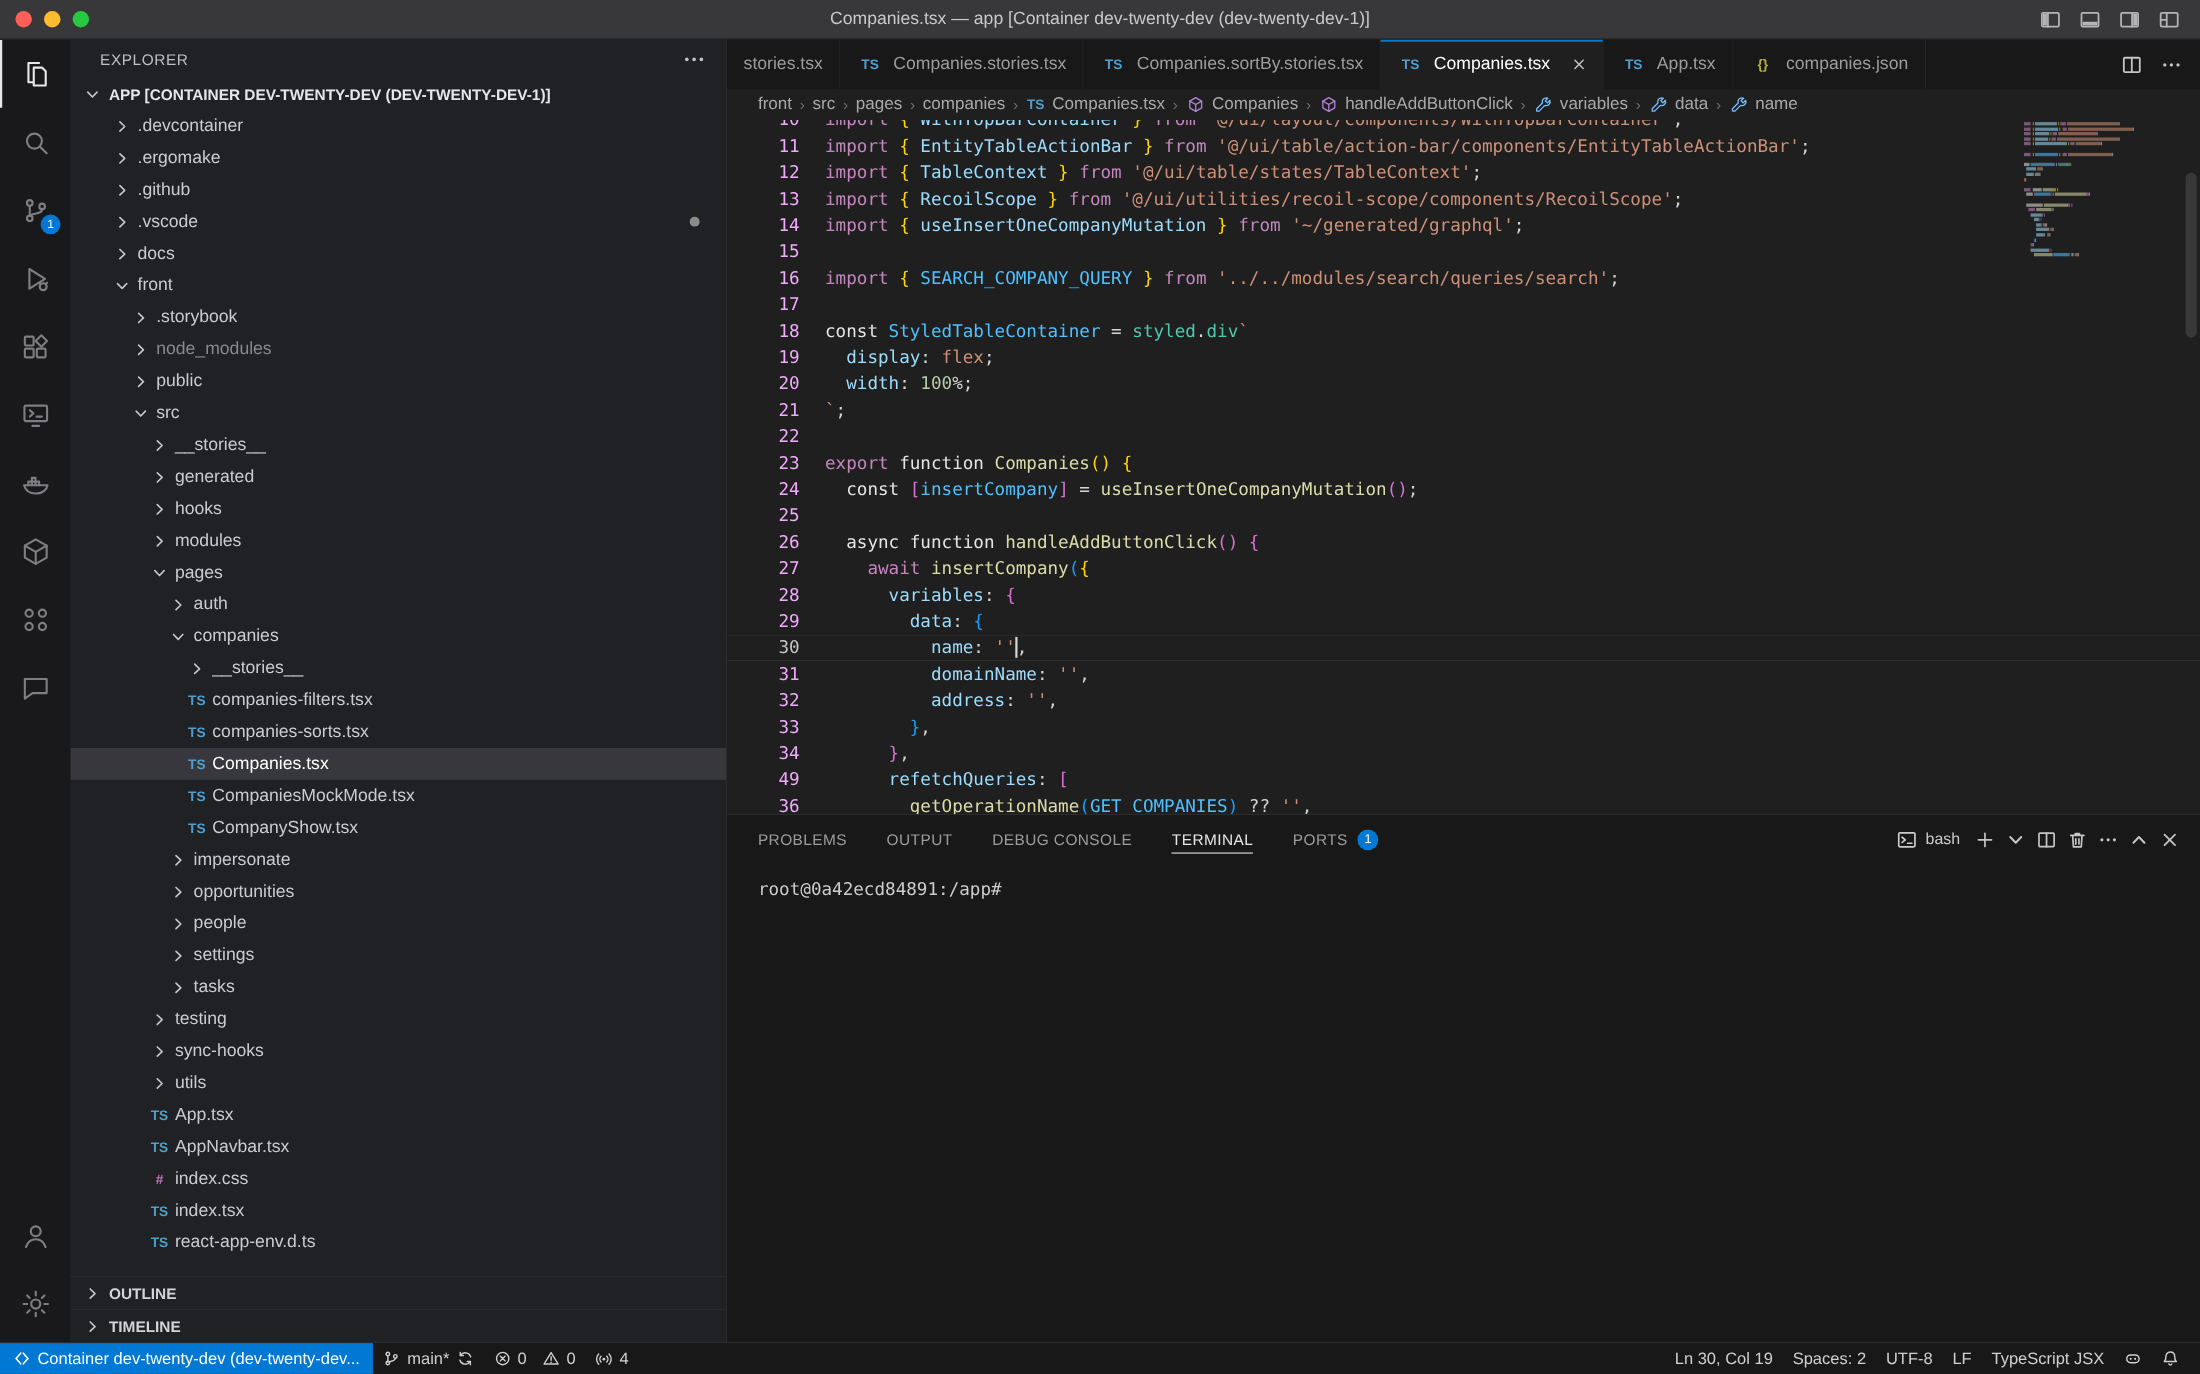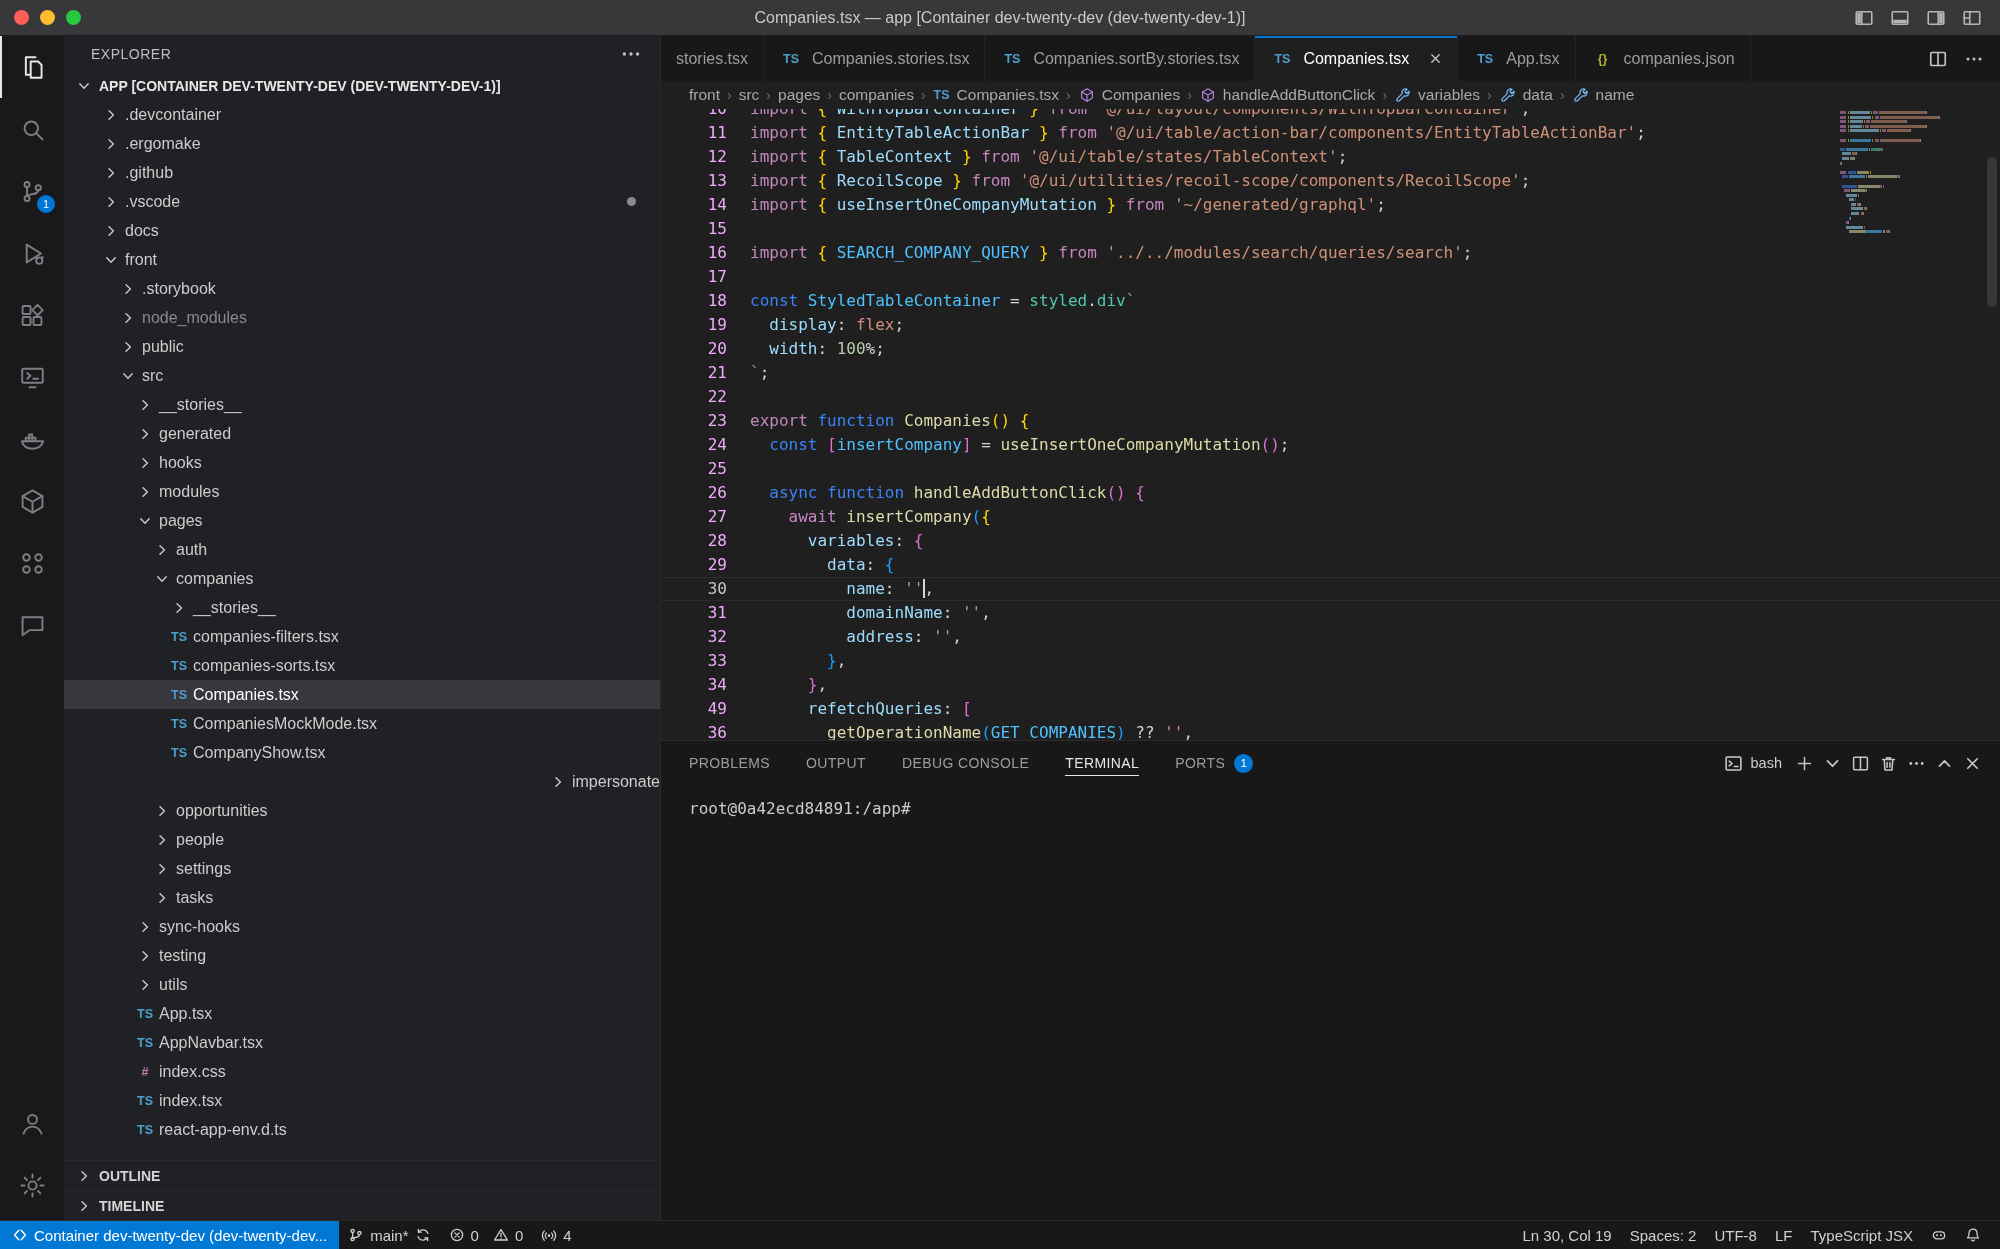--- a/index.html
+++ b/index.html
@@ -70,21 +70,21 @@
 
   .code-wrap { flex:1; position:relative; overflow:hidden; min-height:0; background:#1f1f1f; }
   .code { position:absolute; inset:0; overflow:hidden; font-family:"DejaVu Sans Mono","Liberation Mono",monospace; font-size:16px; line-height:24px; }
   .cline { display:flex; height:24px; }
   .cline.clip { margin-top:-12px; }
   .gut { width:89px; text-align:right; padding-right:23px; color:#f0abfc; flex:0 0 auto; user-select:none; }
   .cline.cl .gut { color:#c6c6c6; }
   .cline.cl { box-shadow:inset 0 1px 0 #2c2c2c, inset 0 -1px 0 #2c2c2c; }
   .ltx { white-space:pre; }
   .caret { display:inline-block; width:0; border-left:2px solid #d7d7d7; height:19px; vertical-align:text-bottom; margin-right:-1px; }
-  .tk-k1 { color:#C586C0; } .tk-k2 { color:#3b82f6; } .tk-v { color:#9CDCFE; }
+  .tk-k1 { color:#C586C0; } .tk-k2 { color:#e5e5e5; } .tk-v { color:#9CDCFE; }
   .tk-c { color:#4FC1FF; } .tk-f { color:#DCDCAA; } .tk-s { color:#CE9178; }
   .tk-t { color:#4EC9B0; } .tk-n { color:#B5CEA8; } .tk-p { color:#d4d4d4; }
   .tk-b1 { color:#FFD700; } .tk-b2 { color:#DA70D6; } .tk-b3 { color:#179FFF; }
 
   .minimap { position:absolute; top:2px; right:18px; width:142px; }
   .mm-line { height:3px; margin-bottom:1.6px; display:flex; }
   .mm-line span { height:100%; flex:0 0 auto; }
   .mm-fill { background:currentColor; opacity:.55; }
   .scroll-thumb { position:absolute; right:3px; top:48px; width:10px; height:150px; background:rgba(121,121,121,.28); border-radius:5px; }
 
@@ -453,21 +453,21 @@
               <span class="fic ts">TS</span>
             </span>
             <span class="tlabel" data-interactable="false">CompaniesMockMode.tsx</span>
           </div>
           <div class="trow" data-interactable="true" style="padding-left: 103px;">
             <span class="tw" data-interactable="false">
               <span class="fic ts">TS</span>
             </span>
             <span class="tlabel" data-interactable="false">CompanyShow.tsx</span>
           </div>
-          <div class="trow" data-interactable="true" style="padding-left: 86px; justify-content: flex-end;">
+          <div class="trow" data-interactable="true" style="padding-left: 86px;">
             <span class="tw" data-interactable="false">
               <svg viewBox="0 0 16 16" fill="none" stroke="currentColor" stroke-width="1.5" stroke-linecap="round" stroke-linejoin="round">
                 <path d="M6 3.8l4.4 4.2L6 12.2"></path>
               </svg>
             </span>
             <span class="tlabel" data-interactable="false">impersonate</span>
           </div>
           <div class="trow" data-interactable="true" style="padding-left: 86px;">
             <span class="tw" data-interactable="false">
               <svg viewBox="0 0 16 16" fill="none" stroke="currentColor" stroke-width="1.5" stroke-linecap="round" stroke-linejoin="round">
@@ -499,29 +499,29 @@
               </svg>
             </span>
             <span class="tlabel" data-interactable="false">tasks</span>
           </div>
           <div class="trow" data-interactable="true" style="padding-left: 69px;">
             <span class="tw" data-interactable="false">
               <svg viewBox="0 0 16 16" fill="none" stroke="currentColor" stroke-width="1.5" stroke-linecap="round" stroke-linejoin="round">
                 <path d="M6 3.8l4.4 4.2L6 12.2"></path>
               </svg>
             </span>
+            <span class="tlabel" data-interactable="false">testing</span>
+          </div>
+          <div class="trow" data-interactable="true" style="padding-left: 69px;">
+            <span class="tw" data-interactable="false">
+              <svg viewBox="0 0 16 16" fill="none" stroke="currentColor" stroke-width="1.5" stroke-linecap="round" stroke-linejoin="round">
+                <path d="M6 3.8l4.4 4.2L6 12.2"></path>
+              </svg>
+            </span>
             <span class="tlabel" data-interactable="false">sync-hooks</span>
-          </div>
-          <div class="trow" data-interactable="true" style="padding-left: 69px;">
-            <span class="tw" data-interactable="false">
-              <svg viewBox="0 0 16 16" fill="none" stroke="currentColor" stroke-width="1.5" stroke-linecap="round" stroke-linejoin="round">
-                <path d="M6 3.8l4.4 4.2L6 12.2"></path>
-              </svg>
-            </span>
-            <span class="tlabel" data-interactable="false">testing</span>
           </div>
           <div class="trow" data-interactable="true" style="padding-left: 69px;">
             <span class="tw" data-interactable="false">
               <svg viewBox="0 0 16 16" fill="none" stroke="currentColor" stroke-width="1.5" stroke-linecap="round" stroke-linejoin="round">
                 <path d="M6 3.8l4.4 4.2L6 12.2"></path>
               </svg>
             </span>
             <span class="tlabel" data-interactable="false">utils</span>
           </div>
           <div class="trow" data-interactable="true" style="padding-left: 69px;">

